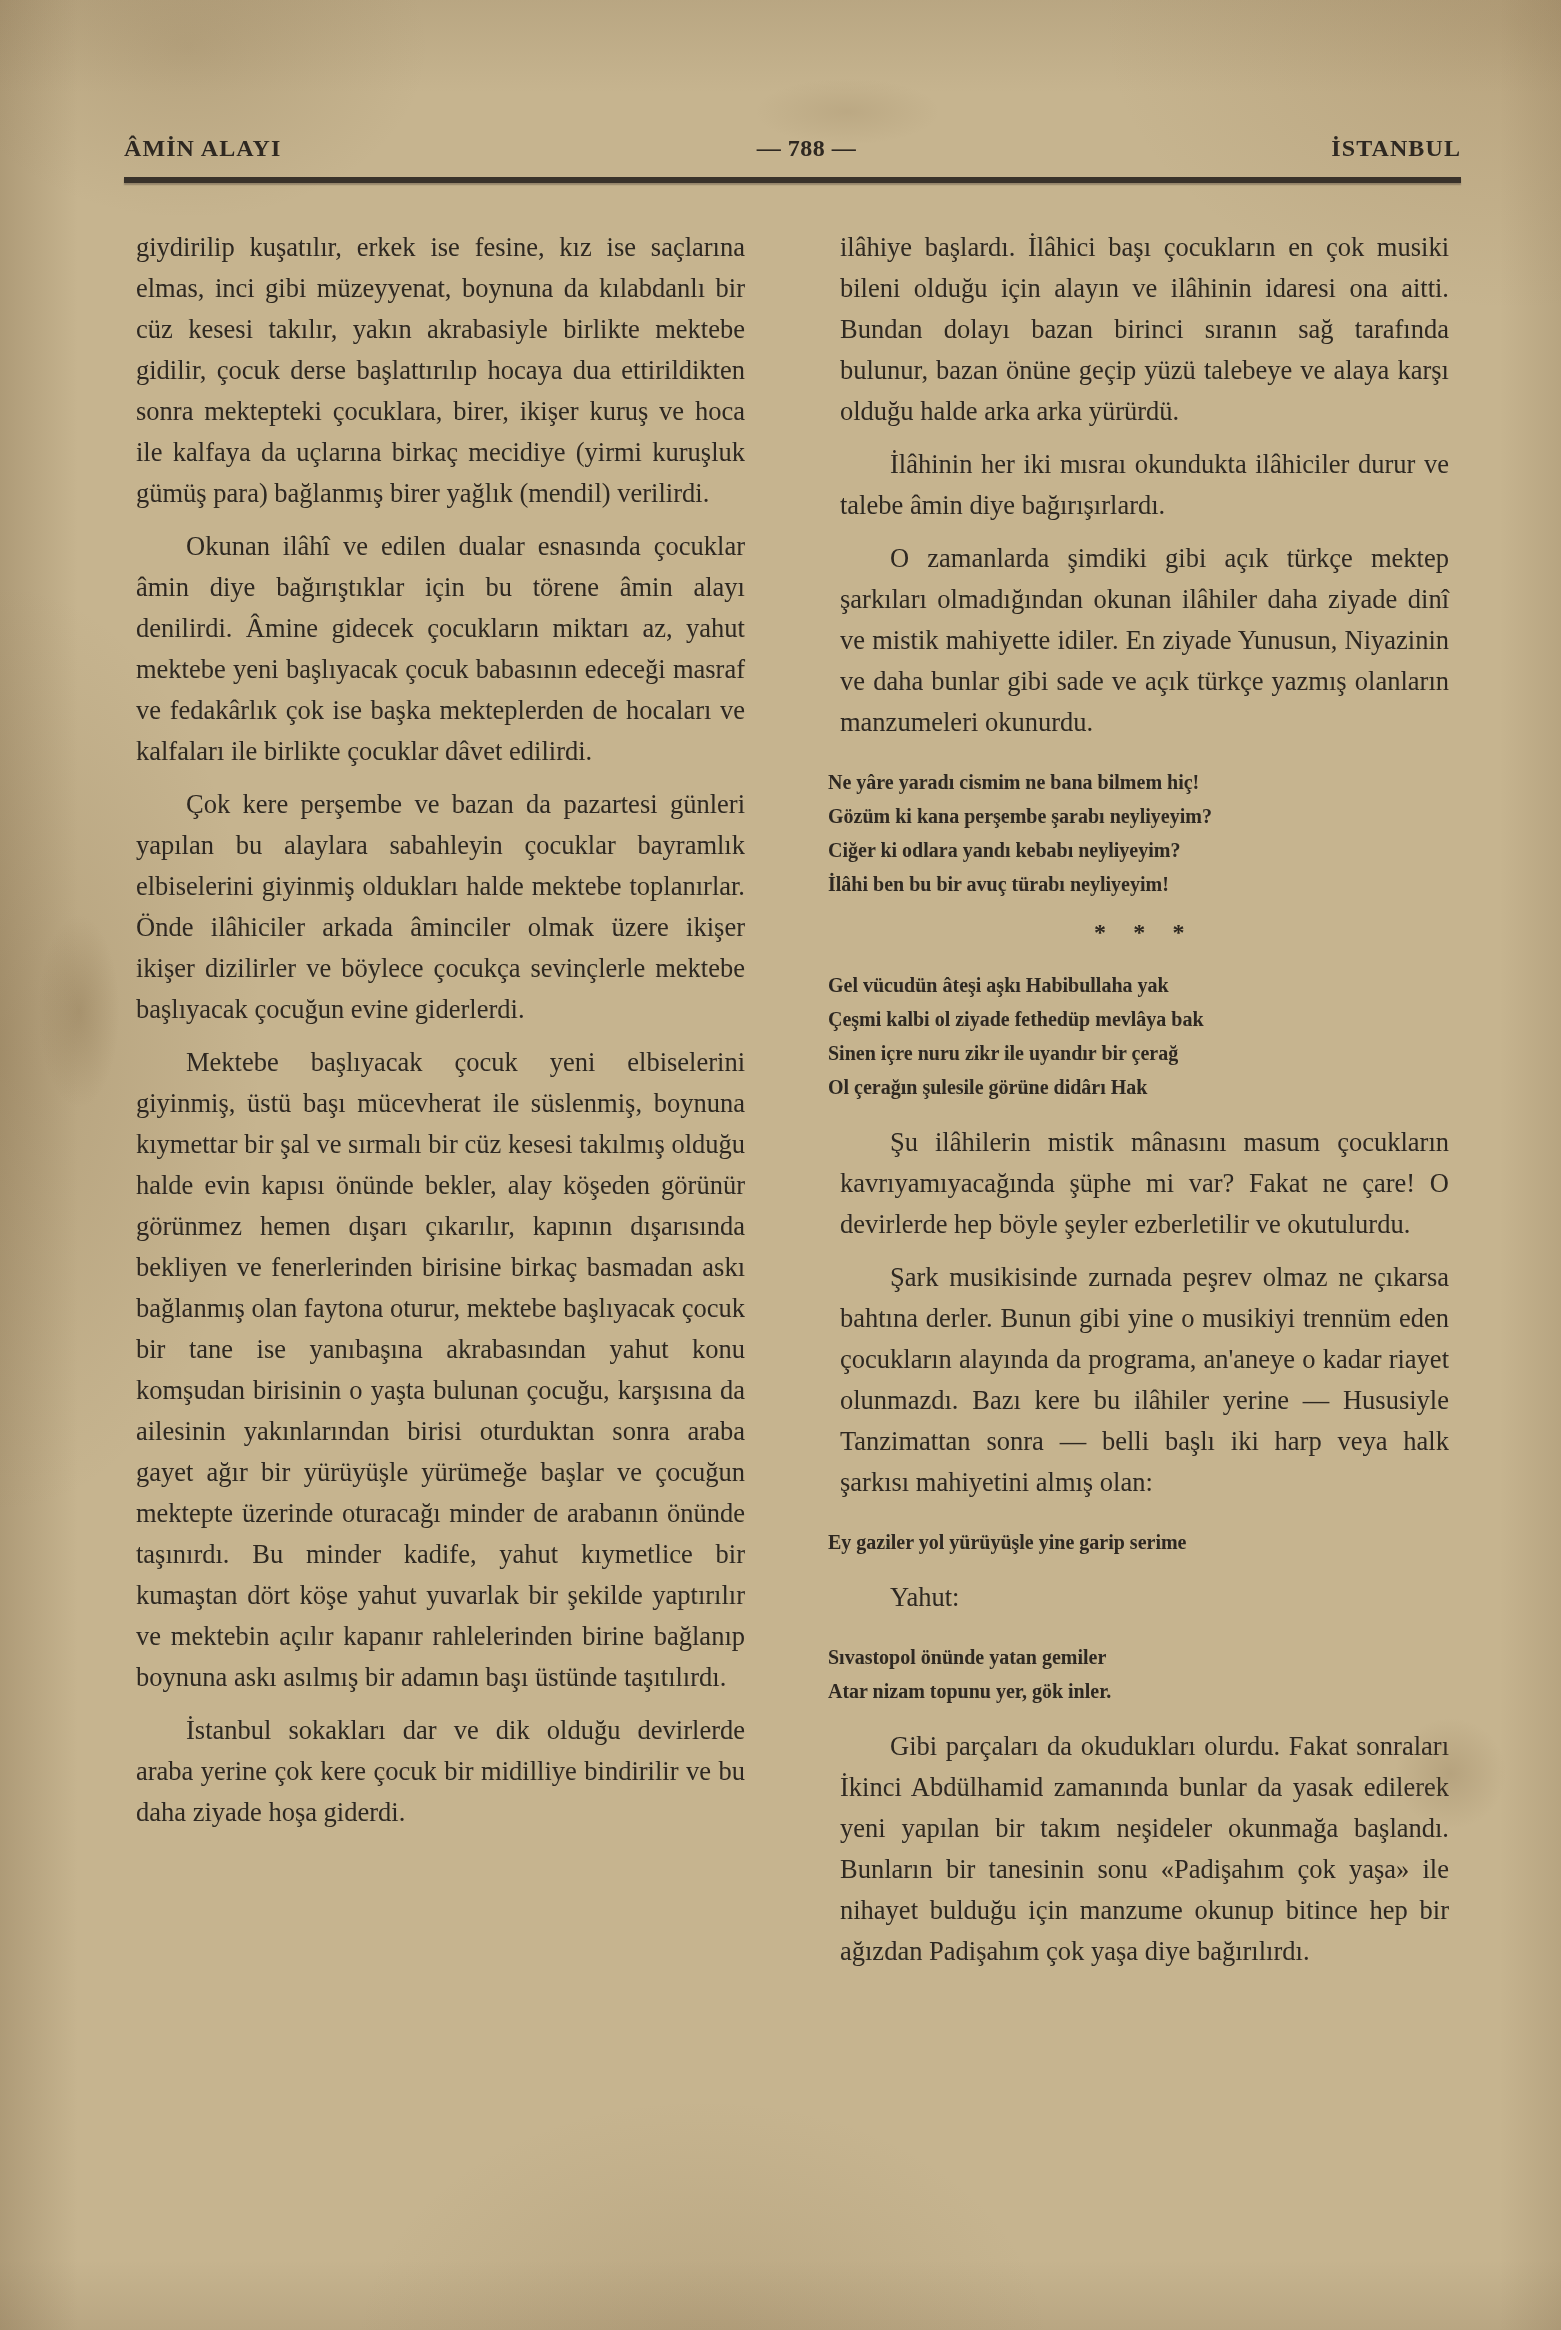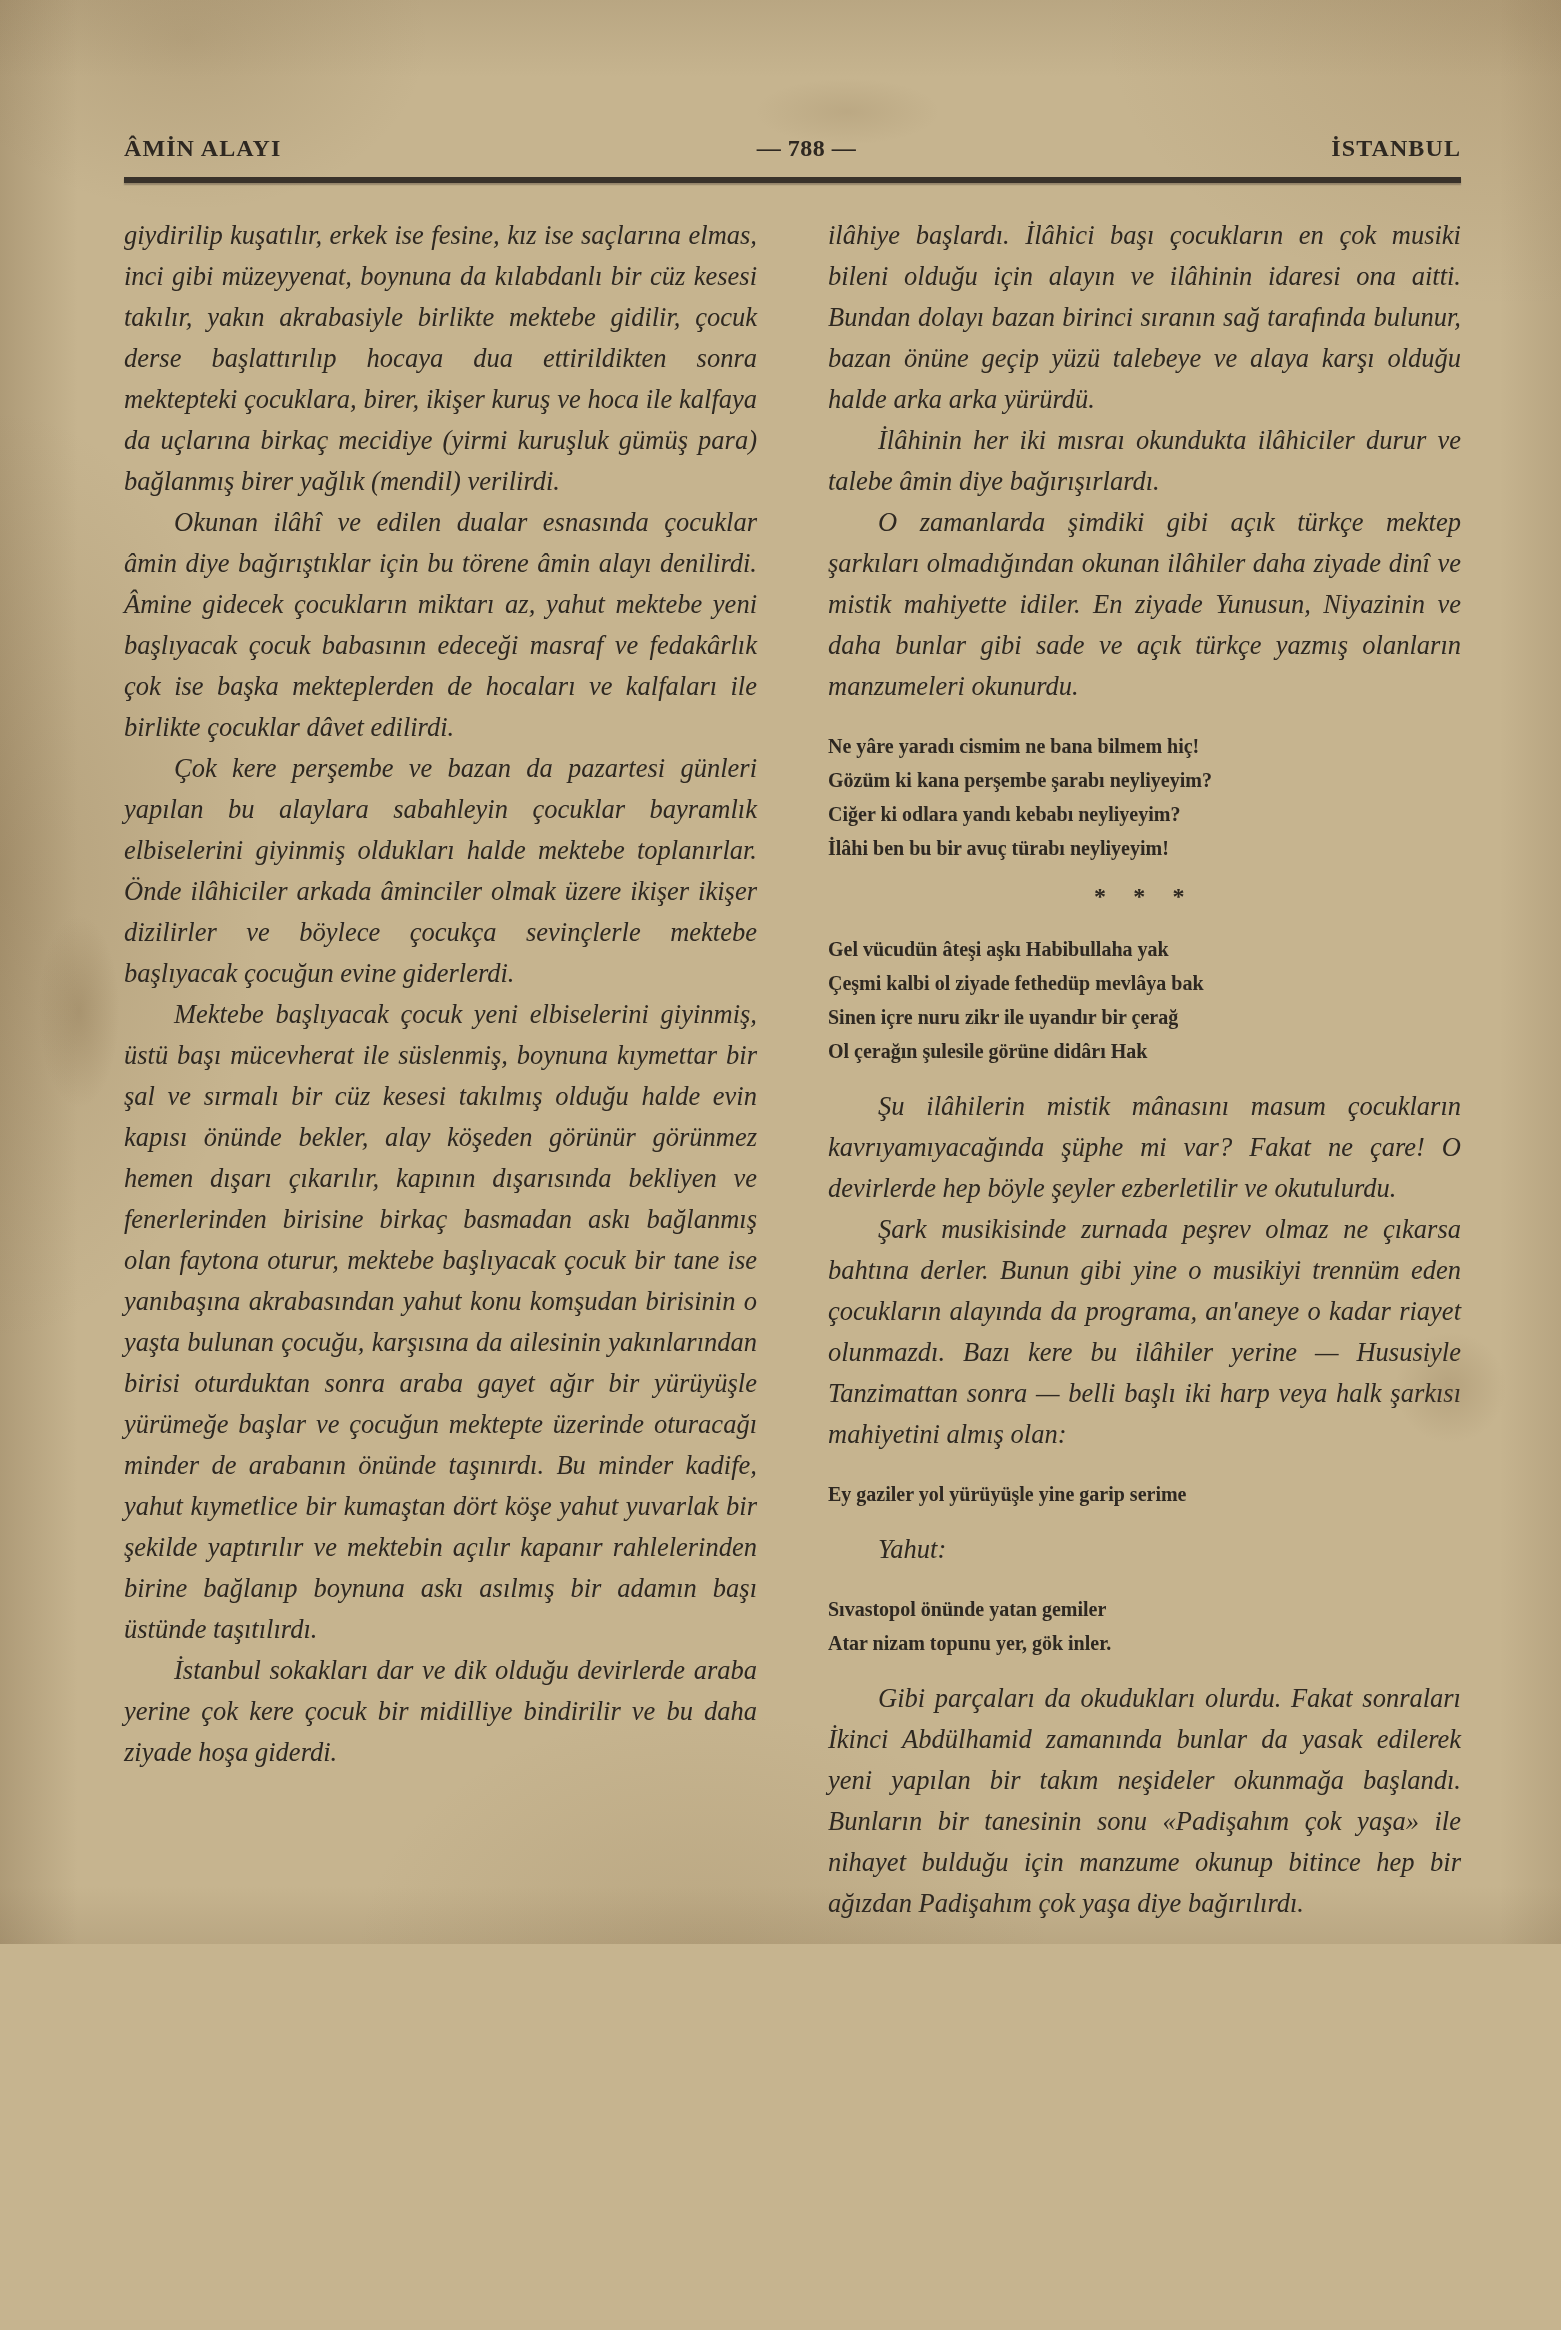--- a/index.html
+++ b/index.html
@@ -11,21 +11,21 @@
   html,body{margin:0;padding:0;}
   body{
     width:1562px;height:2330px;
     font-family:"Liberation Serif","DejaVu Serif",serif;
     color:var(--ink);
     background:var(--paper);
     overflow:hidden;
   }
   .page{
     position:relative;
-    width:1562px;height:1944px;
+    width:1562px;height:2330px;
     padding:135px 101px 0 124px;
     background:
       radial-gradient(688px 477px at 97% 1%, rgba(130,100,60,.20), transparent 60%),
       radial-gradient(477px 847px at 0% 45%, rgba(115,90,55,.22), transparent 55%),
       radial-gradient(582px 424px at 45% 101%, rgba(120,95,60,.16), transparent 60%),
       radial-gradient(371px 265px at 12% 2%, rgba(115,90,55,.18), transparent 65%),
       linear-gradient(90deg, rgba(105,82,52,.26), rgba(105,82,52,0) 5%, rgba(105,82,52,0) 96%, rgba(105,82,52,.16)),
       linear-gradient(180deg, rgba(105,82,52,.14), rgba(105,82,52,0) 4%, rgba(105,82,52,0) 97%, rgba(105,82,52,.14)),
       var(--paper);
   }
@@ -48,21 +48,21 @@
     margin-top:32px;
     display:flex;
     gap:71px;
   }
   .col{
     width:633px;
     font-size:26.5px;
     line-height:41px;
     text-align:justify;
   }
-  .col p{margin:0;text-indent:50px;font-style:italic;}
+  .col p{margin:12px;text-indent:50px;}
   .col p.no-indent{text-indent:0;}
   .verse{
     margin:22px 0 18px;
     font-weight:bold;
     font-size:20px;
     line-height:34px;
     text-align:left;
   }
   .verse-line{white-space:nowrap;}
   .separator{

